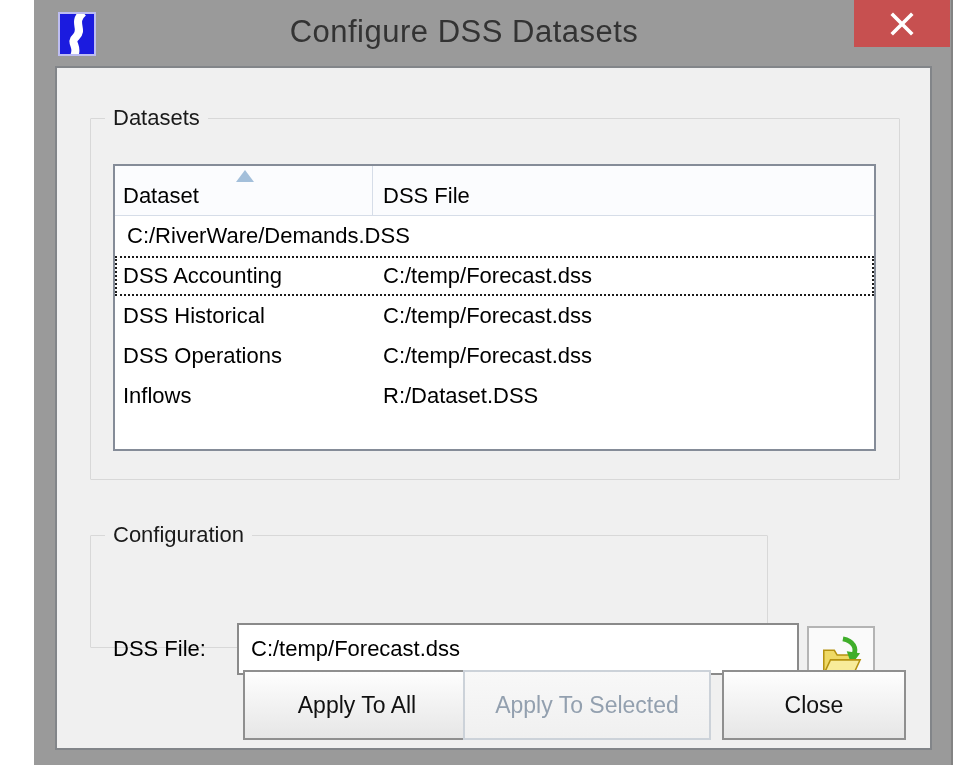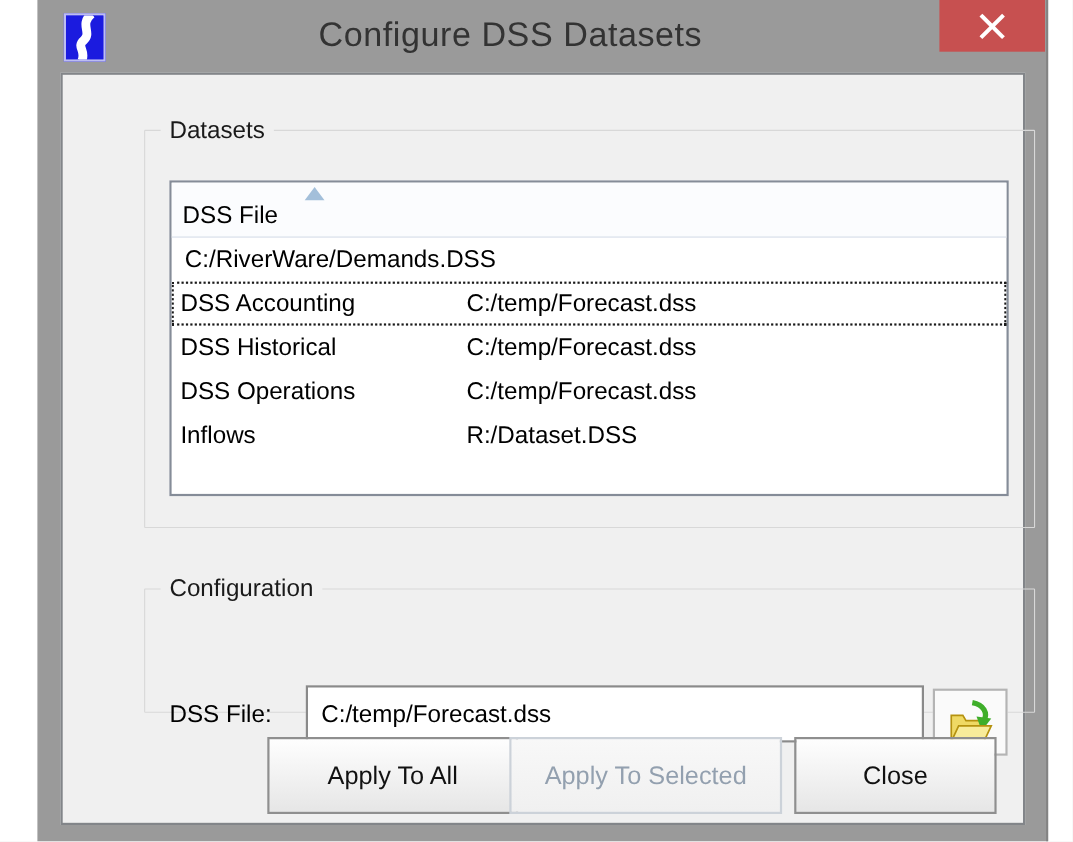--- a/index.html
+++ b/index.html
@@ -59,32 +59,31 @@
   
   .content{
     position:absolute;left:21px;top:66px;width:877px;height:684px;
     background:var(--content-bg);
     border:2px solid #828589;
   }
   .groupbox{
     position:absolute;
     border:1px solid var(--groupbox-border);
     border-radius:1px;
-    margin-left:41px;
   }
   .groupbox>.gb-label{
     position:absolute;top:-14px;left:14px;
     background:var(--content-bg);
     padding:0 8px;
     font-size:22px;color:#1a1a1a;
     line-height:26px;
     white-space:nowrap;
   }
   .gb-datasets{left:33px;top:50px;width:810px;height:362px;}
-  .gb-config{left:33px;top:467px;width:810px;height:113px;}
+  .gb-config{left:33px;top:467px;width:678px;height:113px;}
   
   .table{
     position:absolute;left:22px;top:45px;width:763px;height:287px;
     background:#ffffff;
     border:2px solid var(--table-border);
     overflow:hidden;
   }
   .thead{
     position:relative;height:50px;background:var(--header-bg);
     border-bottom:1px solid var(--header-line);
@@ -175,20 +174,21 @@
     </div>
   </div>
 
   <div class="content">
 
     <div class="groupbox gb-datasets">
       <span class="gb-label">Datasets</span>
 
       <div class="table">
         <div class="thead">
+          <div class="th c1">Dataset</div>
           <div class="th c2">DSS File</div>
           <div class="sort-arrow"></div>
         </div>
         <div class="tbody">
   <div class="trow">
     <div class="tcell c2">C:/RiverWare/Demands.DSS</div>
   </div>
 
   <div class="trow selected">
     <div class="tcell c1">DSS Accounting</div>

